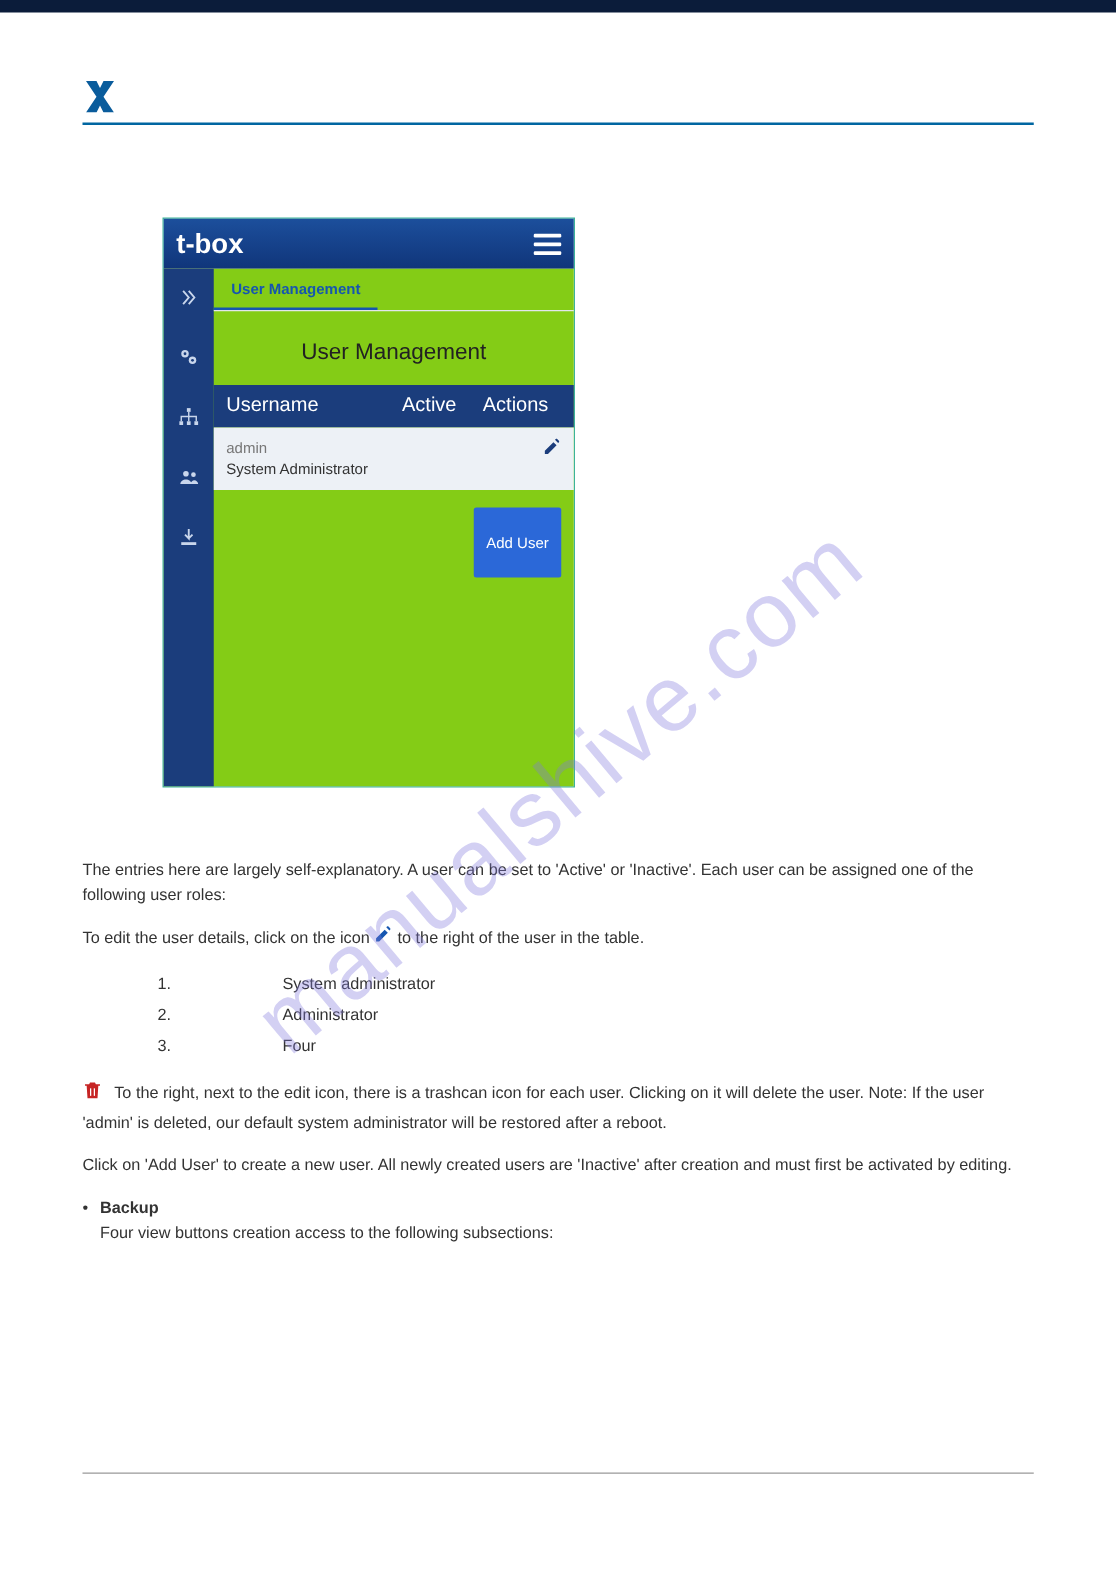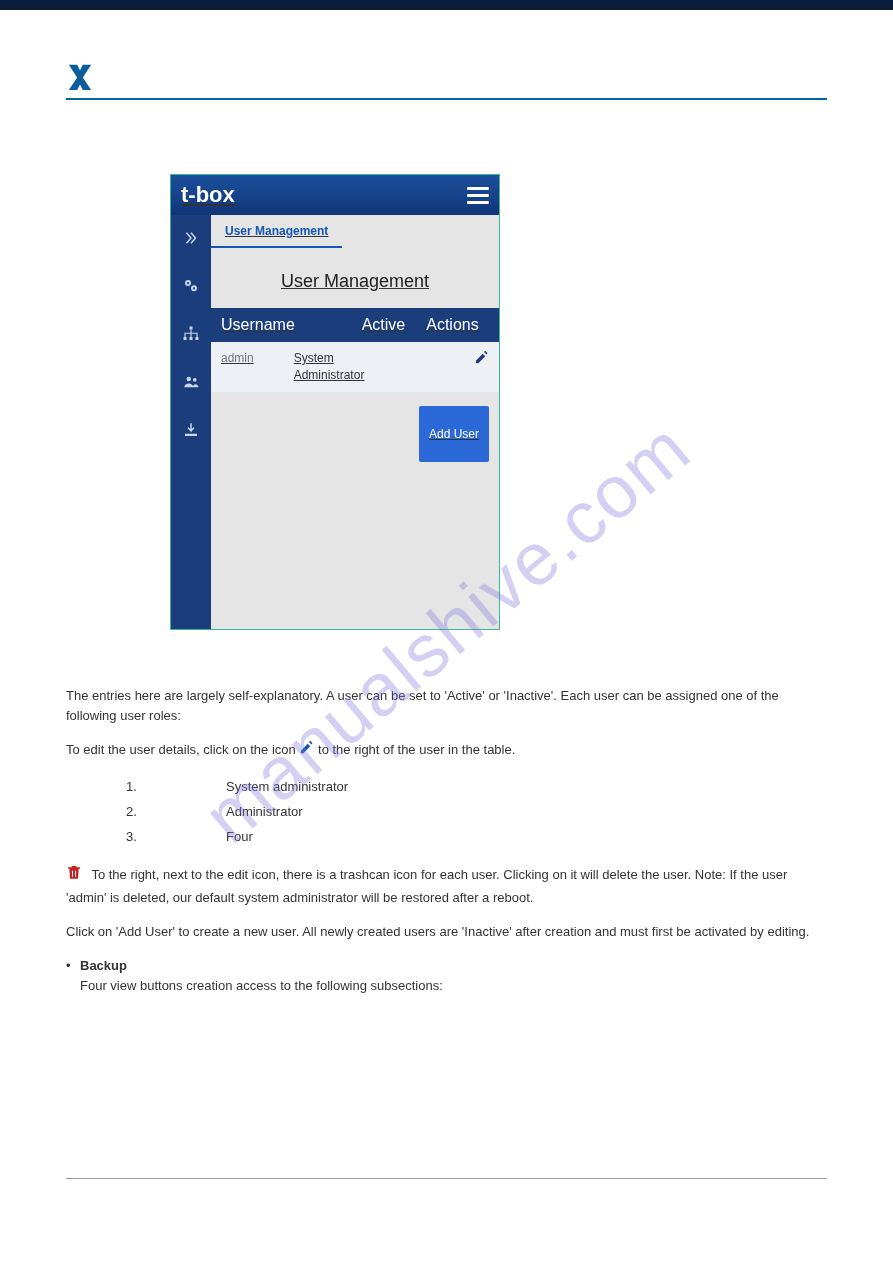--- a/index.html
+++ b/index.html
@@ -3,52 +3,52 @@
 <meta charset="utf-8">
 <style>
   * { box-sizing: border-box; margin: 0; padding: 0; }
   body { width: 893px; height: 1263px; background: #fff; font-family: Arial, sans-serif; position: relative; color: #333; }
   .topbar { width: 100%; height: 10px; background: #0b1c3a; }
   .page { padding: 0 66px; }
   .logo-row { margin-top: 52px; display: flex; align-items: center; }
   .x-logo { width: 28px; height: 28px; }
   .hr { border: none; border-top: 2px solid #0066a1; margin-top: 8px; }
   .figure-row { margin-top: 74px; display: flex; justify-content: flex-start; }
-  .figure-offset { margin-left: 104px; text-decoration: underline; }
+  .figure-offset { margin-left: 64px; }
 
   
   .tbox-app {
     width: 330px; height: 456px;
     border: 1px solid #3cb39a;
     background: #fff; display: flex; flex-direction: column;
     position: relative;
   }
   .tbox-header {
     height: 40px;
     background: linear-gradient(#1c4f9c, #10357a);
     display: flex; align-items: center; justify-content: space-between;
     padding: 0 10px;
   }
   .tbox-title { color: #fff; font-size: 22px; font-weight: bold; font-family: Arial, sans-serif; }
   .hamburger { width: 22px; display:flex; flex-direction:column; gap:4px; }
   .hamburger span { height:3px; background:#fff; border-radius:1px; }
-  .tbox-body { flex: 1; display: flex; background: #e5e5e5; }
+  .tbox-body { flex: 1; display: flex; background: #84cc16; }
   .side { width: 40px; background: #1b3d7c; display:flex; flex-direction:column; align-items:center; padding-top: 10px; gap: 22px; color:#c9d6ec; }
   .side-item { width: 100%; height: 26px; display:flex; align-items:center; justify-content:center; }
   .side svg { width:18px; height:18px; }
   .main { flex: 1; display:flex; flex-direction:column; }
   .tabbar { height: 34px; display:flex; border-bottom: 1px solid #e2e6ed; }
   .tab { padding: 0 14px; font-size: 12px; color:#1556b0; display:flex; align-items:center; border-bottom:2px solid #1556b0; font-weight:bold; }
   .page-title { text-align:center; font-size:18px; color:#222; margin: 22px 0 16px; font-weight:400; }
   .table-head { background:#1b3d7c; color:#fff; font-size:16px; display:flex; padding: 8px 10px; }
   .col-u { flex: 1.6; }
   .col-a { flex: 0.8; text-align:center; }
   .col-ac { flex: 0.9; text-align:center; }
   .table-row { background:#edf1f6; padding: 8px 10px; display:flex; font-size:12px; }
-  .row-left { flex:1.6; display:flex; flex-direction:row; line-height:1.4;gap:40px; }
+  .row-left { flex:1.6; display:flex; flex-direction:column; line-height:1.4; }
   .row-left .uname { color:#777; }
   .row-mid { flex:0.8; }
   .row-right { flex:0.9; text-align:right; color:#1b3d7c; }
   .addbtn { align-self: flex-end; margin: 14px 10px 0 0; background:#2b68d8; color:#fff; font-size:12px; border:none; padding:21px 10px; border-radius:2px; }
 
   .watermark {
     position: absolute;
     left: 50%; top: 50%;
     transform: translate(-50%, -50%) rotate(-40deg);
     font-size: 74px;

